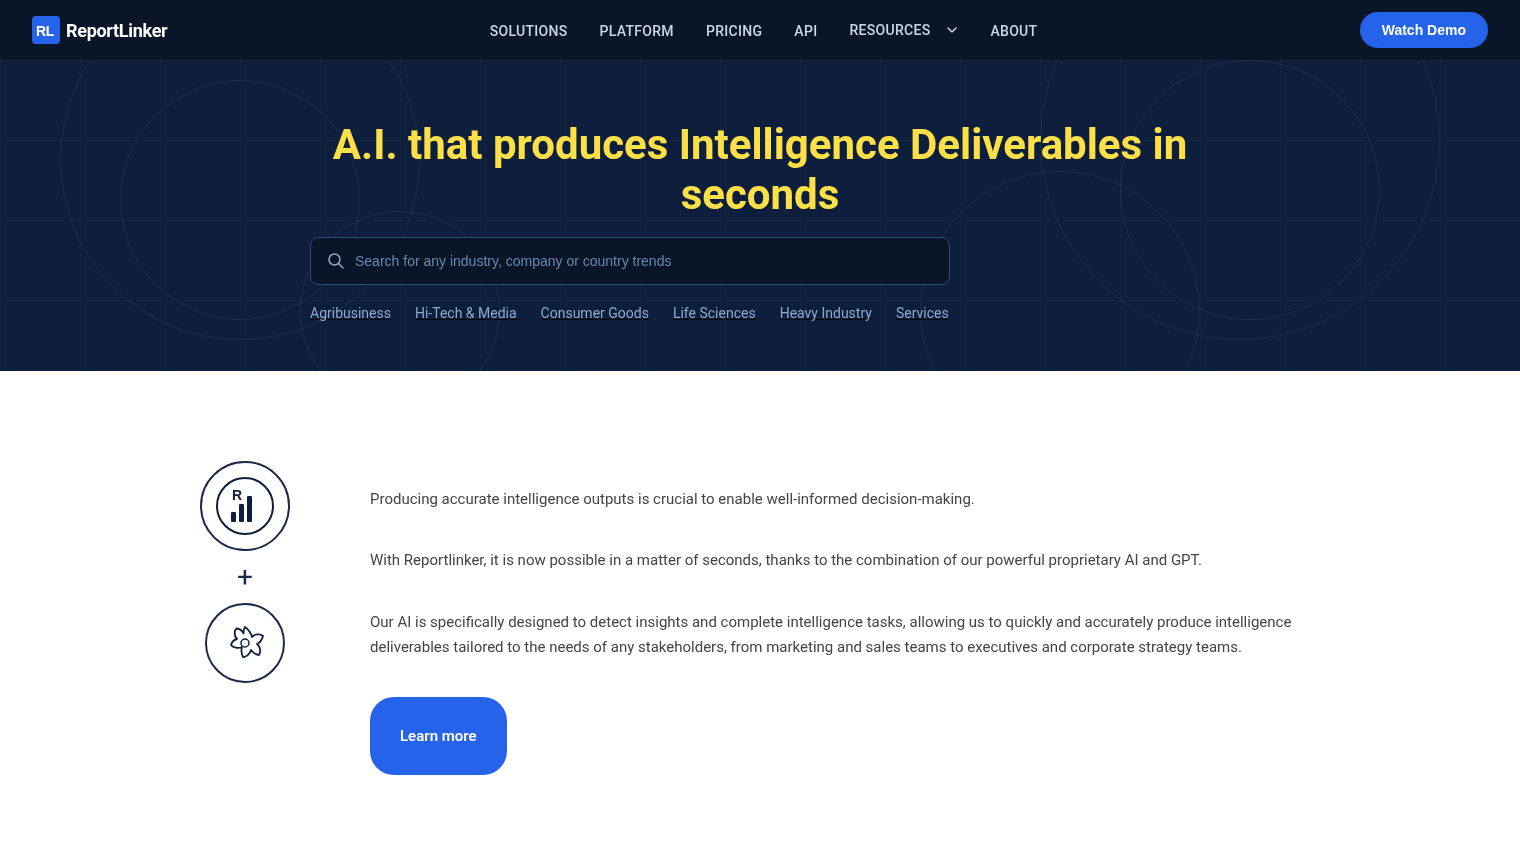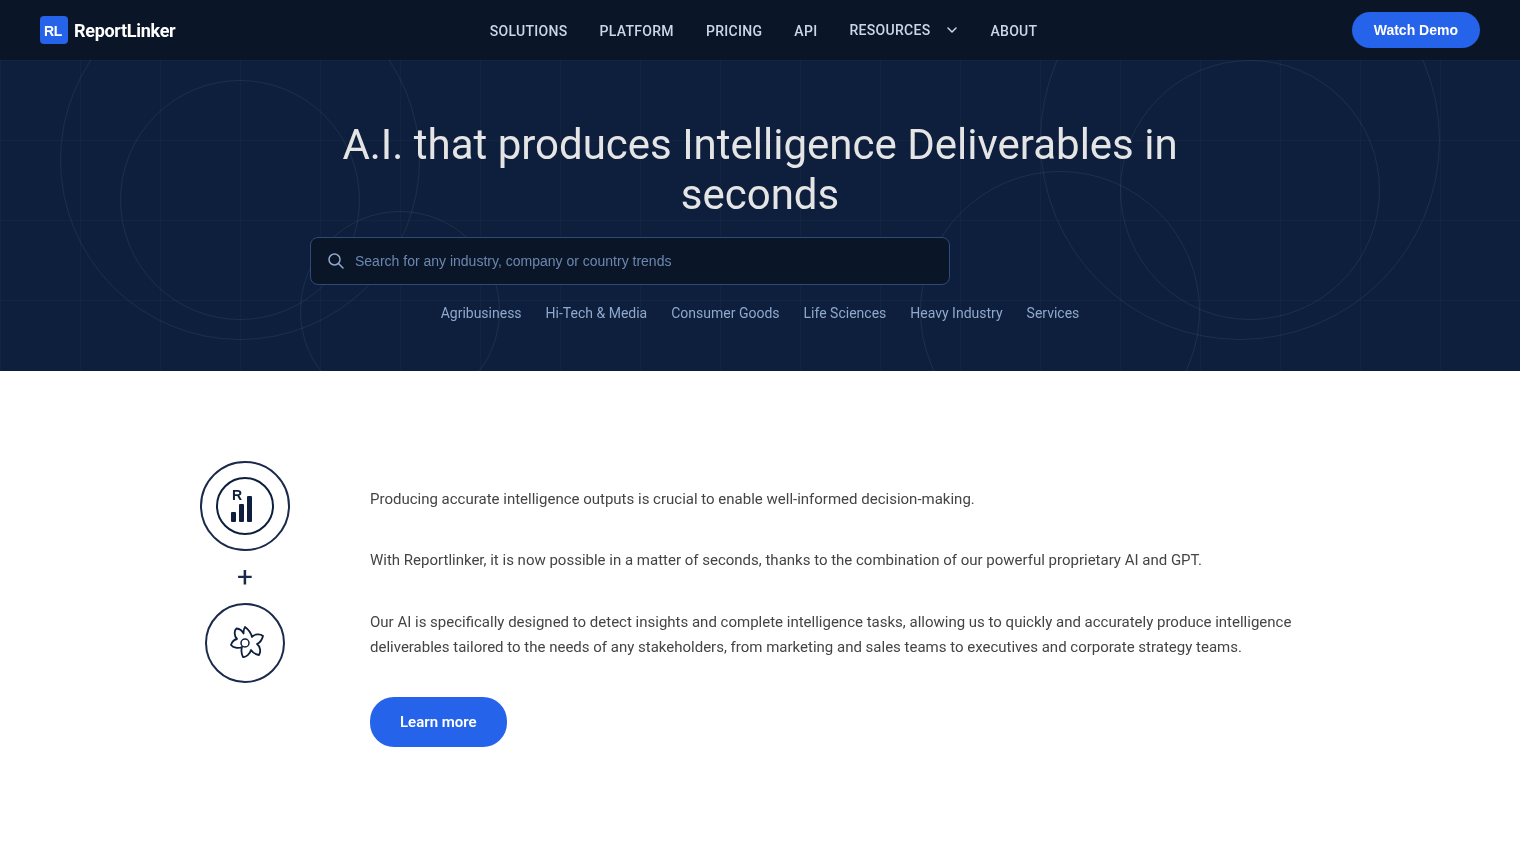--- a/index.html
+++ b/index.html
@@ -4,21 +4,21 @@
   <style>
     * { margin: 0; padding: 0; box-sizing: border-box; }
     body { font-family: -apple-system, BlinkMacSystemFont, 'Segoe UI', Roboto, sans-serif; background: #fff; }
 
     
     nav {
       background: #0a1628;
       display: flex;
       align-items: center;
       justify-content: space-between;
-      padding: 0 40px;
+      padding: 0 32px;
       height: 60px;
       position: relative;
       z-index: 10;
     }
     .nav-logo {
       display: flex;
       align-items: center;
       gap: 6px;
       color: #fff;
       font-size: 18px;
@@ -94,23 +94,23 @@
     }
     .hero-arc-1 { width: 360px; height: 360px; top: -80px; left: 60px; }
     .hero-arc-2 { width: 240px; height: 240px; top: 20px; left: 120px; }
     .hero-arc-3 { width: 400px; height: 400px; top: -120px; right: 80px; }
     .hero-arc-4 { width: 260px; height: 260px; top: 0px; right: 140px; }
     .hero-arc-5 { width: 200px; height: 200px; bottom: -40px; left: 300px; }
     .hero-arc-6 { width: 280px; height: 280px; bottom: -80px; right: 320px; }
 
     .hero-content { position: relative; z-index: 2; text-align: center; max-width: 900px; }
     .hero-title {
-      color: #e5e5e5;
+      color: #fde047;
       font-size: 42px;
-      font-weight: 400;
+      font-weight: 700;
       line-height: 1.2;
       margin-bottom: 16px;
     }
     .hero-subtitle {
       color: #8fa8cc;
       font-size: 16px;
       margin-bottom: 36px;
     }
     .search-bar {
       display: flex;
@@ -131,22 +131,22 @@
       color: #8fa8cc;
       font-size: 14px;
       flex: 1;
       margin-left: 10px;
     }
     .search-bar input::placeholder { color: #6b87af; }
     .search-icon-svg { color: #8fa8cc; }
     .industry-tags {
       display: flex;
       gap: 24px;
-      justify-content: center;
       flex-wrap: wrap;
+      text-decoration: underline;
     }
     .industry-tag {
       color: #8fa8cc;
       font-size: 14px;
       cursor: pointer;
       text-decoration: none;
     }
 
     
     .content-section {
@@ -205,21 +205,21 @@
       margin-bottom: 14px;
       margin-top: 36px;
     }
     .section-para:last-of-type { margin-bottom: 0; }
     .learn-more-btn {
       display: inline-block;
       background: #2563eb;
       color: #fff;
       border: none;
       border-radius: 24px;
-      padding: 16px 30px;
+      padding: 30px 30px;
       font-size: 15px;
       font-weight: 600;
       cursor: pointer;
       margin-top: 36px;
       text-decoration: none;
     }
   </style>
 </head>
 <body>
 

